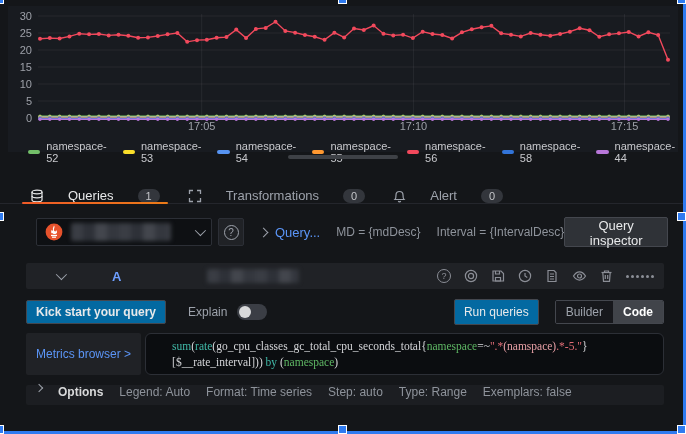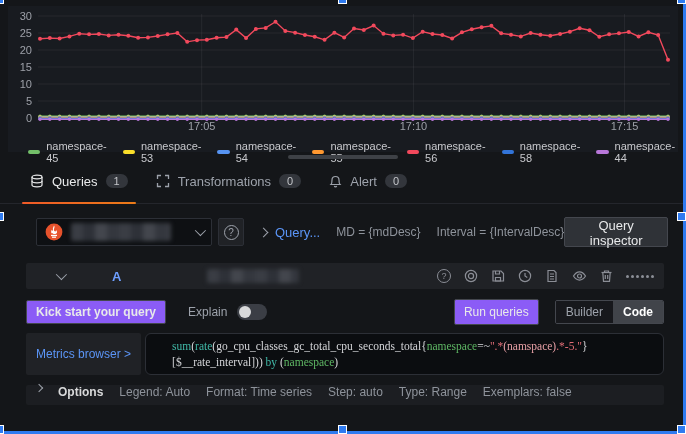--- a/index.html
+++ b/index.html
@@ -12,21 +12,21 @@
   
   .chart-panel { margin:6px 8px 0 8px; height:146px; background:#181b20; }
   .legend { display:flex; align-items:center; gap:13px; padding-left:20px; margin-top:2px; }
   .legend-item { display:flex; align-items:center; gap:6px; font-size:11px; color:#c8c9cd; cursor:pointer; }
   .legend-swatch { width:14px; height:4px; border-radius:2px; display:inline-block; }
   .resize-row { height:10px; display:flex; justify-content:center; align-items:center; }
   .resize-pill { width:110px; height:4px; border-radius:2px; background:#3e4146; cursor:row-resize; }
   
   .tabs-bar { display:flex; align-items:stretch; gap:8px; height:30px; margin-top:12px;
               border-bottom:1px solid #24262c; padding-left:20px; }
-  .tab { display:flex; align-items:flex-start; gap:8px; padding:0 10px; font-size:13px;
+  .tab { display:flex; align-items:flex-end; gap:24px; padding:0 10px; font-size:13px;
          color:#9da2ab; cursor:pointer; position:relative; }
   .tab.active { color:#e8e9ea; }
   .tab.active::after { content:""; position:absolute; left:2px; right:2px; bottom:-1px; height:2px;
          background:linear-gradient(90deg,#f05a28,#eb7b18); border-radius:1px; }
   .tab svg { flex:none; }
   .badge { background:#33363c; color:#c3c5c9; font-size:11px; border-radius:9px; padding:1px 8px; }
   
   .toolbar { display:flex; align-items:center; margin:13px 18px 0 34px; height:30px; }
   .ds-label { background:#202226; height:28px; display:flex; align-items:center;
               padding:0 10px; font-size:13px; border-radius:2px 0 0 2px; }
@@ -58,21 +58,21 @@
   .qh-redact { width:92px; height:14px; margin-left:86px; }
   .qh-icons { margin-left:auto; display:flex; align-items:center; gap:13px; }
   .qh-icons .ic { display:flex; align-items:center; justify-content:center; cursor:pointer; }
   .ic svg { stroke:#8b8e96; fill:none; stroke-width:1.2; }
   .ichelp { width:14px; height:14px; border:1.2px solid #8b8e96; border-radius:50%; color:#8b8e96;
             font-size:9px; line-height:12px; text-align:center; }
   .drag-dots { display:grid; grid-template-columns:3px 3px; gap:2px; cursor:grab; }
   .drag-dots i { width:3px; height:3px; background:#8b8e96; border-radius:50%; }
   
   .kick-row { display:flex; align-items:center; margin:10px 22px 0 26px; }
-  .btn-sm { background:#8b5cf6; border:1px solid #44474e; color:#e8e9ea; font-size:12px; font-weight:bold;
+  .btn-sm { background:#0369a1; border:1px solid #44474e; color:#e8e9ea; font-size:12px; font-weight:bold;
             height:24px; padding:0 9px; border-radius:2px; cursor:pointer; font-family:inherit; }
   .explain-lbl { color:#9da2ab; font-size:12px; margin-left:22px; }
   .toggle { width:30px; height:16px; background:#3b3e45; border-radius:8px; margin-left:10px;
             position:relative; cursor:pointer; }
   .toggle .knob { position:absolute; left:2px; top:2px; width:12px; height:12px; background:#d8d9da; border-radius:50%; }
   .segmented { display:flex; margin-left:16px; border:1px solid #44474e; border-radius:2px; overflow:hidden; }
   .seg { font-size:12px; padding:4px 10px; color:#9da2ab; background:#17181c; cursor:pointer; }
   .seg.active { background:#41444a; color:#ffffff; font-weight:bold; }
   
   .metrics-row { display:flex; align-items:stretch; margin:8px 22px 0 26px; }
@@ -583,21 +583,21 @@
         <circle cx="610.9375" cy="113.19" r="1.7" fill="#b877d9"></circle>
         <circle cx="620.75" cy="113.19" r="1.7" fill="#b877d9"></circle>
         <circle cx="630.5625" cy="113.19" r="1.7" fill="#b877d9"></circle>
         <circle cx="640.375" cy="113.19" r="1.7" fill="#b877d9"></circle>
         <circle cx="650.1875" cy="113.19" r="1.7" fill="#b877d9"></circle>
         <circle cx="660" cy="113.19" r="1.7" fill="#b877d9"></circle>
       </svg>
     <div class="legend" id="legend">
         <span class="legend-item">
           <span class="legend-swatch" style="background: rgb(115, 191, 105);"></span>
-          <span>namespace-45</span>
+          <span>namespace-52</span>
         </span>
         <span class="legend-item">
           <span class="legend-swatch" style="background: rgb(250, 222, 42);"></span>
           <span>namespace-53</span>
         </span>
         <span class="legend-item">
           <span class="legend-swatch" style="background: rgb(87, 148, 242);"></span>
           <span>namespace-54</span>
         </span>
         <span class="legend-item">

